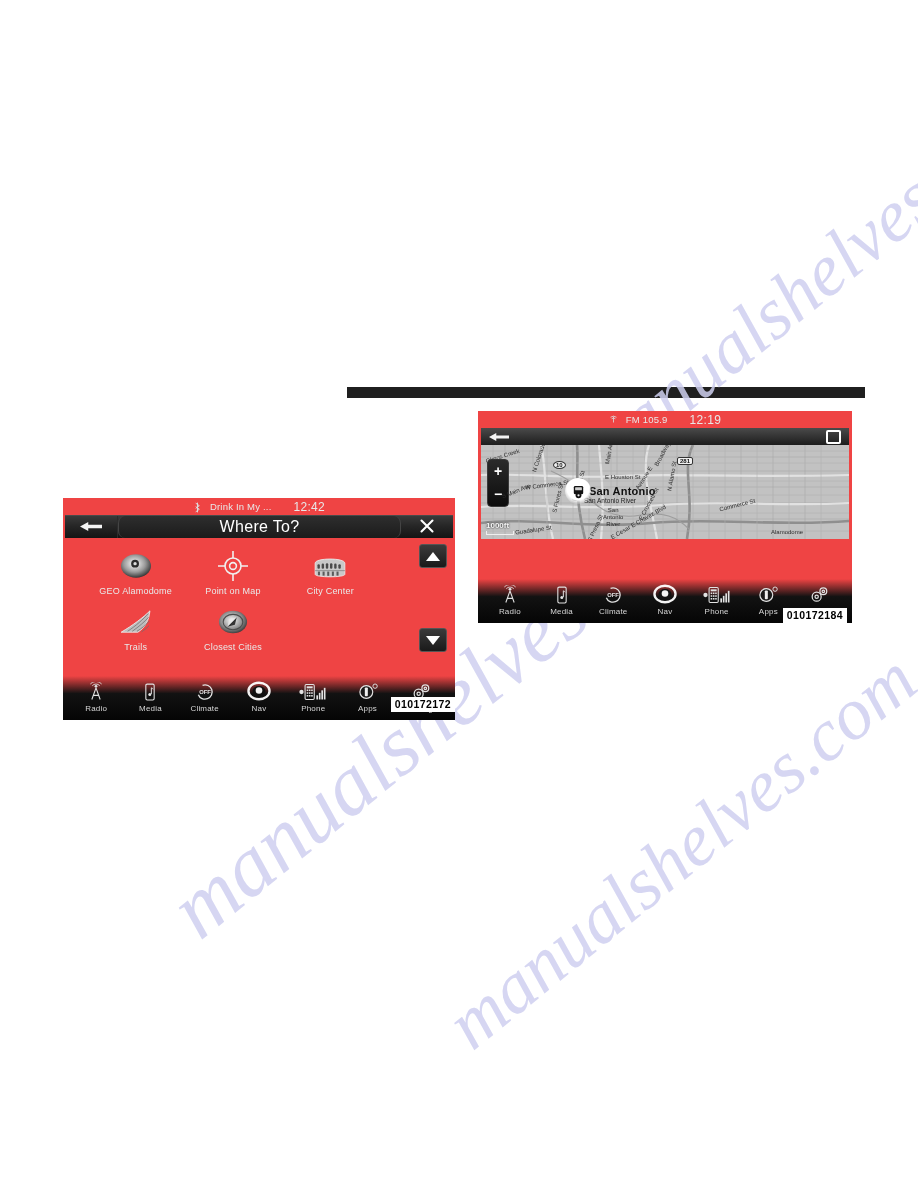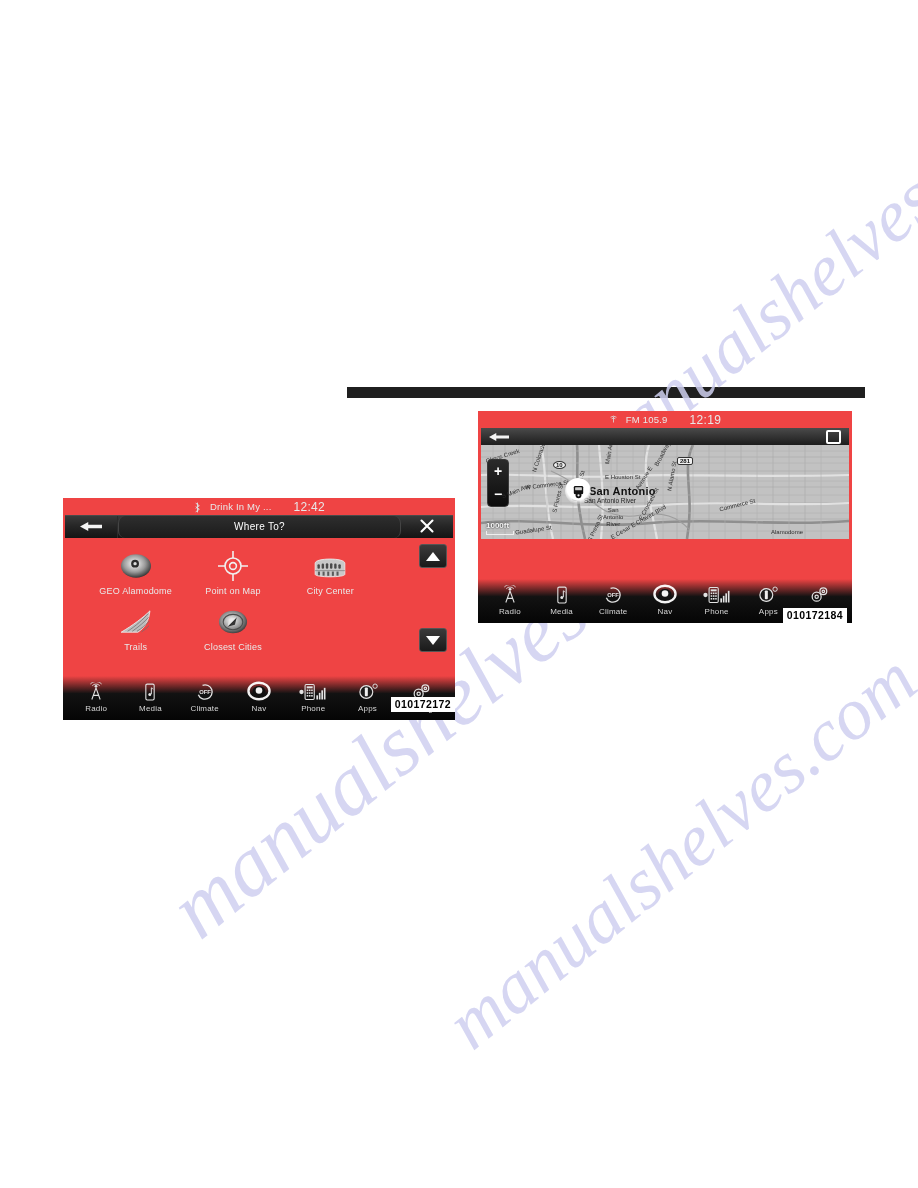--- a/index.html
+++ b/index.html
@@ -100,21 +100,21 @@
     display: flex; align-items: center;
     border-top: 1px solid #4a4a4a;
   }
   .tb-back {
     width: 52px; height: 100%;
     display: flex; align-items: center; justify-content: center;
     border-right: 1px solid #2c2c2c;
   }
   .tb-title {
     flex: 1; text-align: center;
-    color: #ffffff; font-size: 10px;
+    color: #ffffff; font-size: 16px;
     letter-spacing: .3px;
     background: linear-gradient(180deg,#2e2e2e 0%, #1b1b1b 100%);
     height: 100%; line-height: 22px;
     border-left: 1px solid #444; border-right: 1px solid #444; border-radius: 7px;
   }
   .tb-close {
     width: 52px; height: 100%;
     display: flex; align-items: center; justify-content: center;
     color: #ffffff; font-size: 15px; font-weight: 300;
   }

